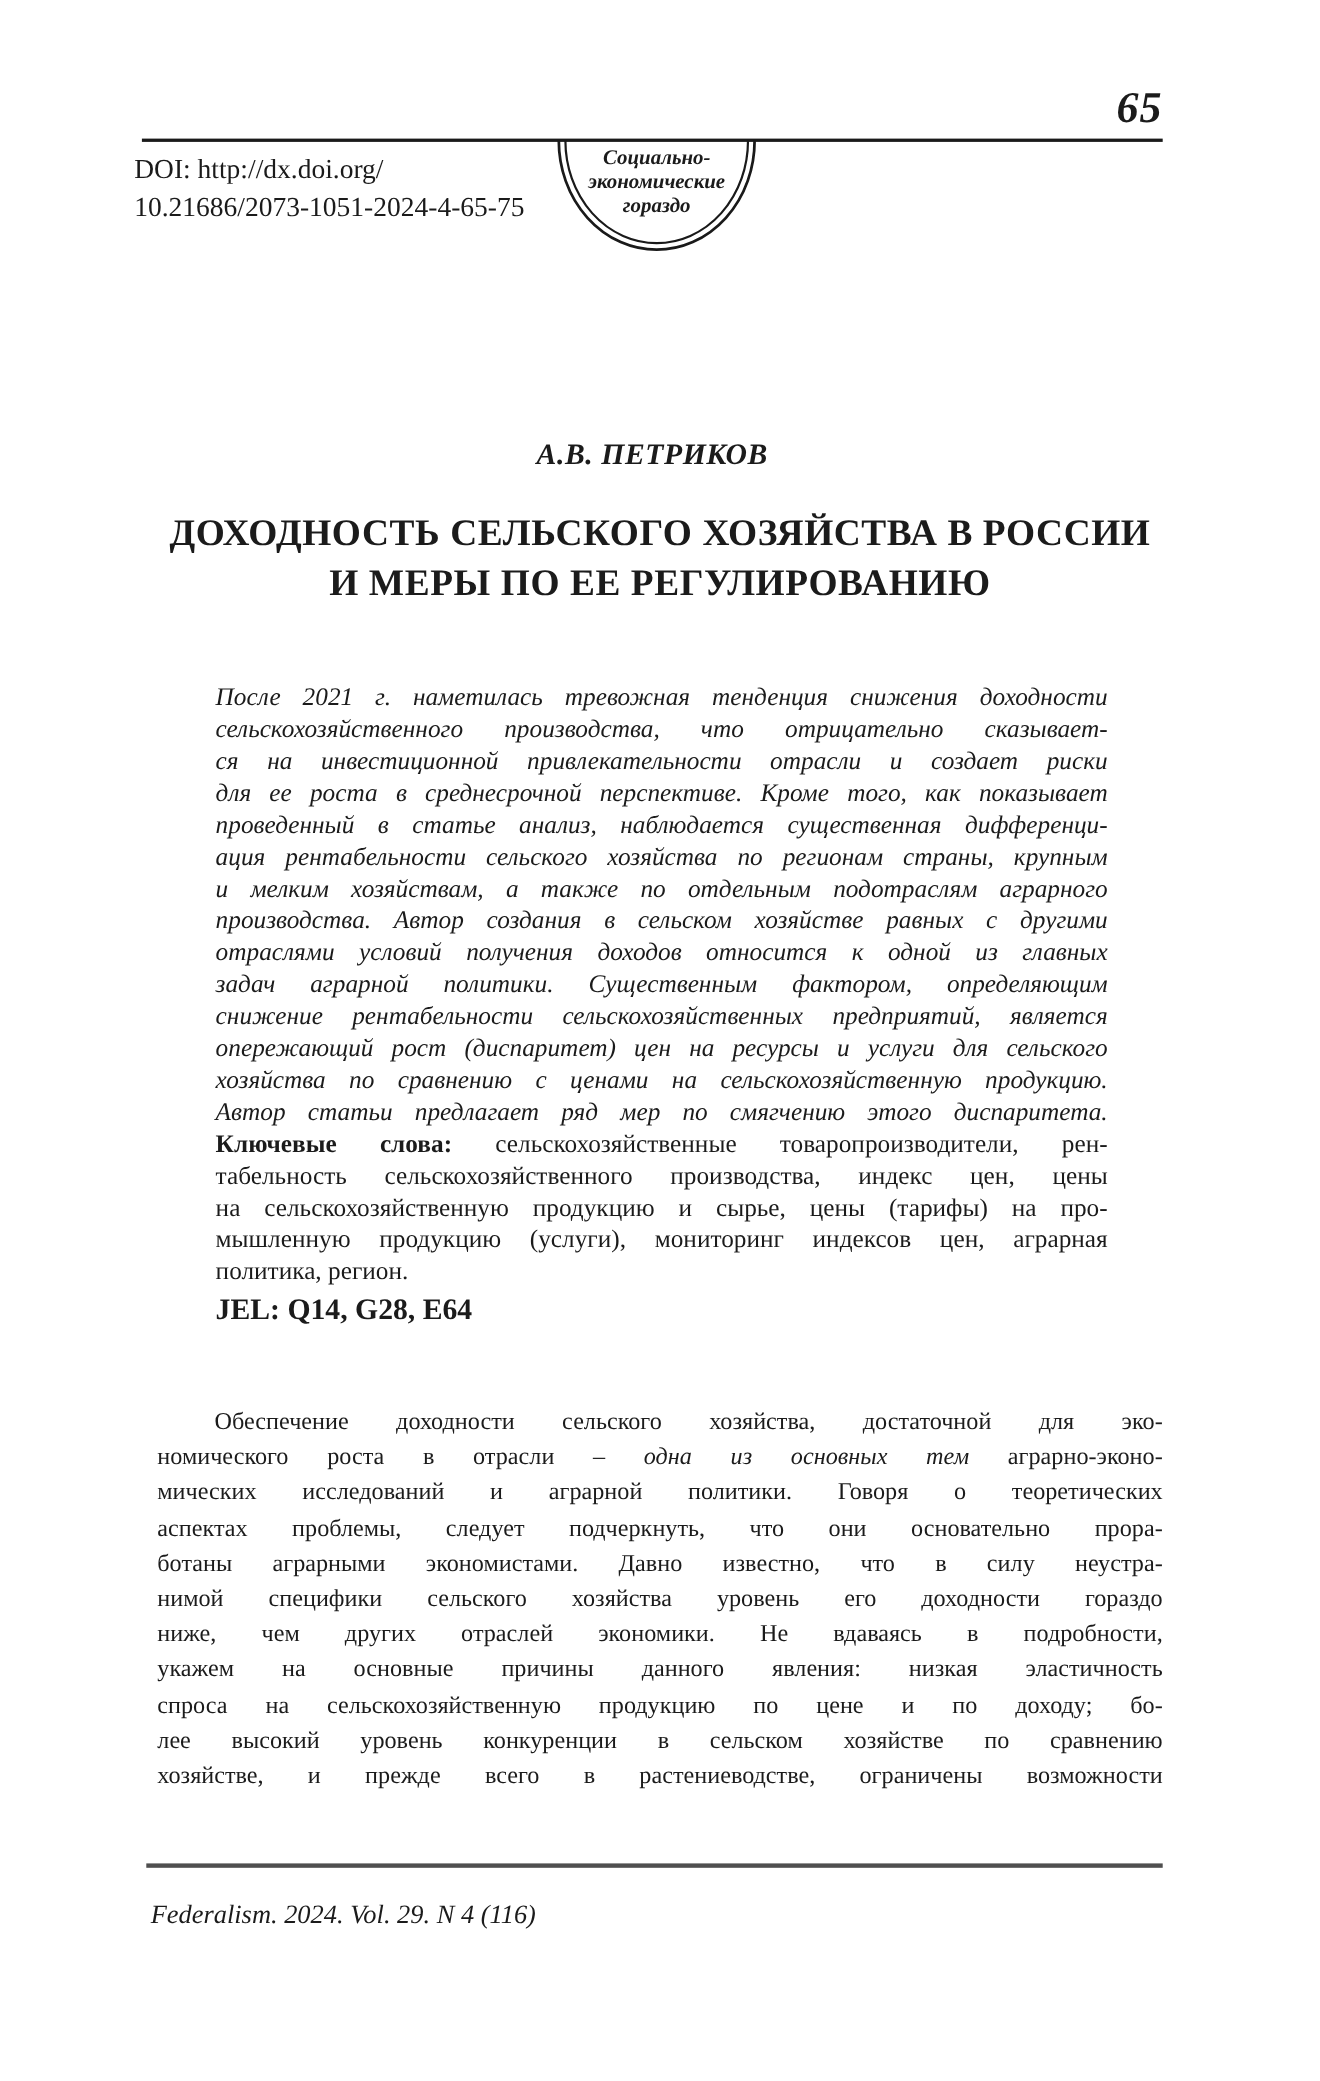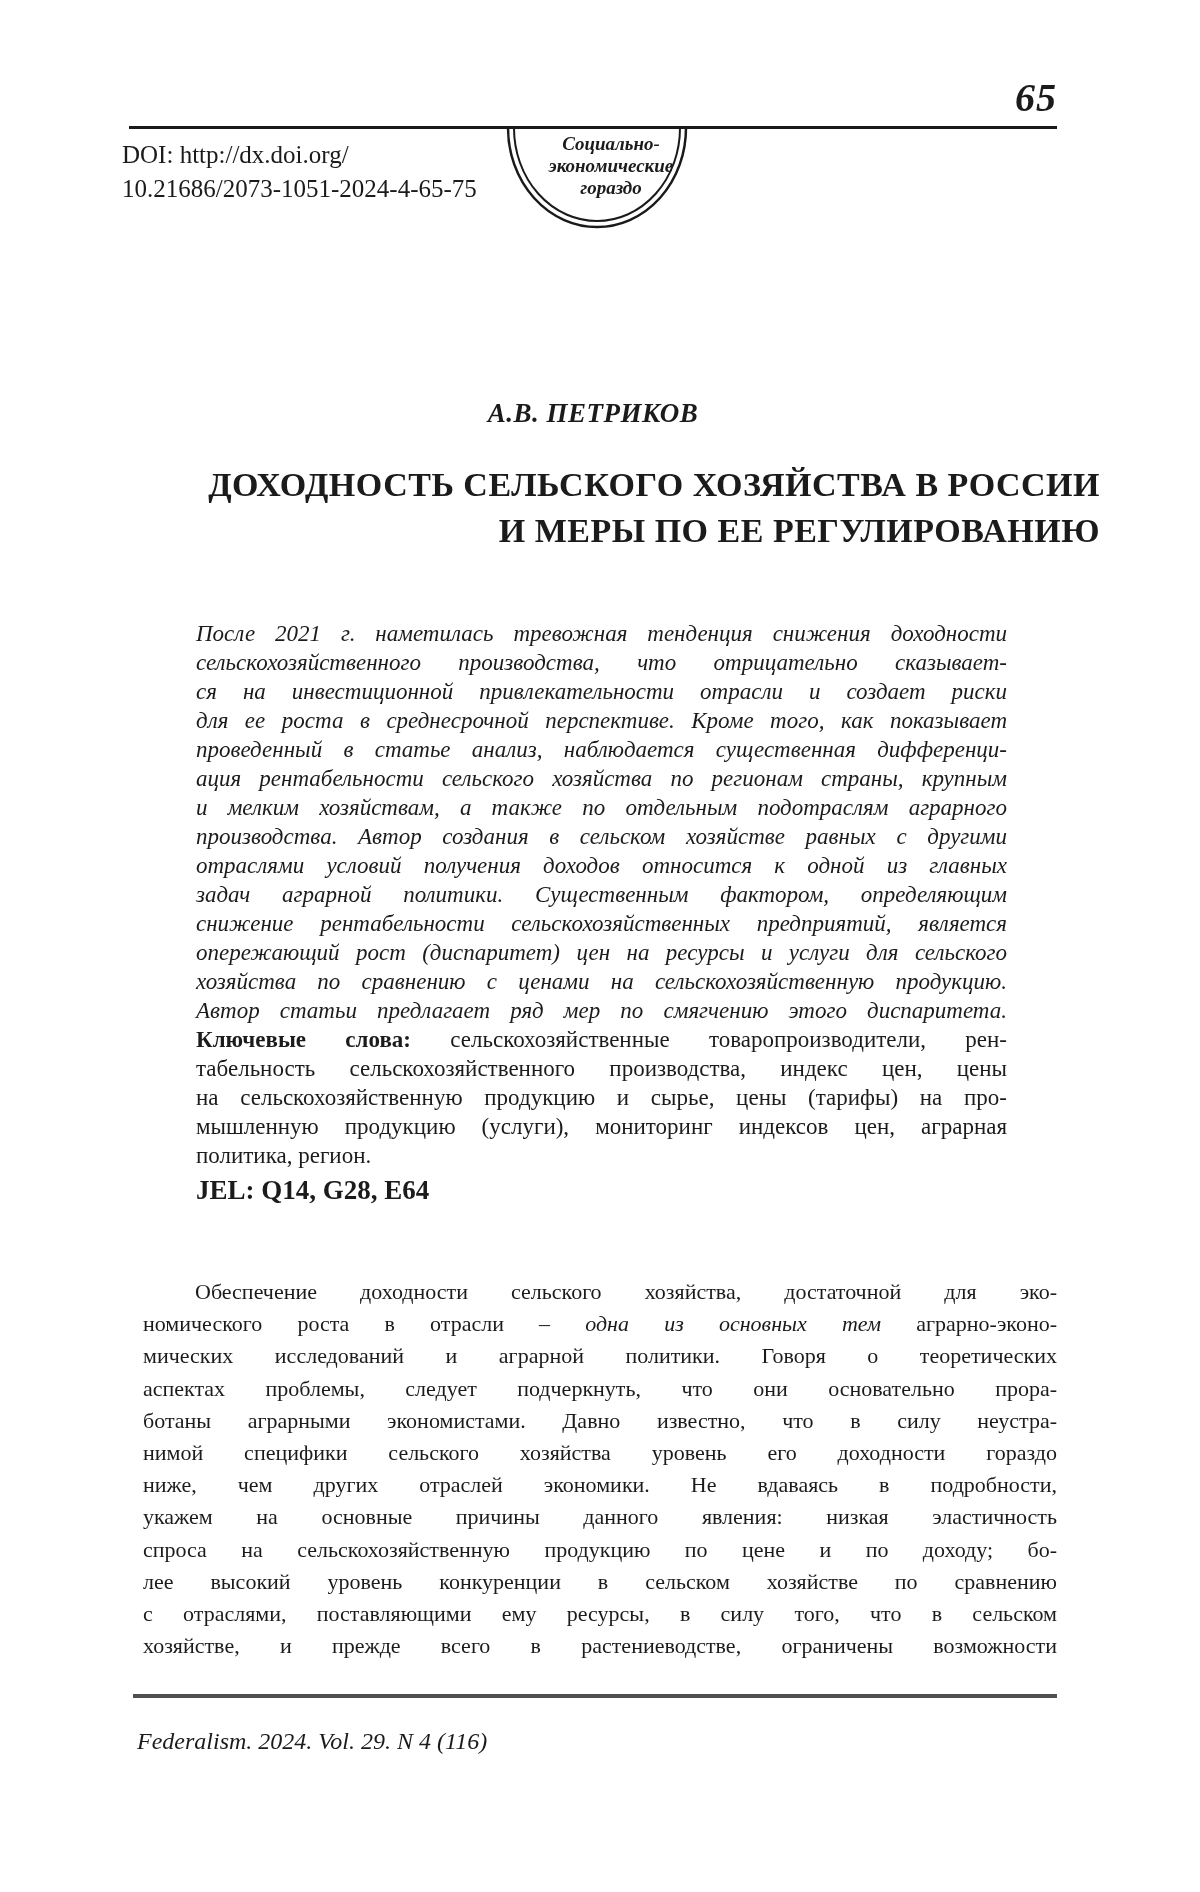--- a/index.html
+++ b/index.html
@@ -11,30 +11,30 @@
 
   .page-number {
     top:74px; left:857px; width:200px; text-align:right;
     font-size:40px; font-weight:bold; font-style:italic; letter-spacing:1px;
   }
   .top-rule { top:126px; left:129px; width:928px; height:3px; background:#1a1a1a; }
   .doi { top:138px; left:122px; font-size:25px; line-height:34px; white-space:nowrap; }
 
   .badge-svg { top:127px; left:505px; }
   .badge-text {
-    top:133px; left:519px; width:184px; text-align:center;
+    top:133px; left:505px; width:184px; text-align:center;
     font-size:19px; line-height:22px; font-weight:bold; font-style:italic;
   }
 
   .author {
     top:398px; left:129px; width:928px; text-align:center;
     font-size:27px; font-weight:bold; font-style:italic; letter-spacing:0.5px;
   }
   .title {
-    top:462px; left:100px; width:1000px; text-align:right;
+    top:462px; left:100px; width:1000px; text-align:center;
     font-size:34px; line-height:46px; font-weight:bold; letter-spacing:0.5px;
   }
 
   .annotation { top:619px; left:196px; width:811px; font-size:23px; line-height:29px; }
   .annotation .abstract { font-style:italic; }
   .jline { text-align:justify; text-align-last:justify; }
   .nojust { text-align-last:left; }
   .kw-label { font-weight:bold; }
   .jel { font-size:27px; margin-top:6px;font-weight:bold; }
 
@@ -108,20 +108,19 @@
   <div class="jline"><span>номического роста в отрасли – </span><span class="ital">одна из основных тем</span><span> аграрно-эконо-</span></div>
   <div>
       <div class="jline">мических исследований и аграрной политики. Говоря о теоретических</div>
       <div class="jline">аспектах проблемы, следует подчеркнуть, что они основательно прора-</div>
       <div class="jline">ботаны аграрными экономистами. Давно известно, что в силу неустра-</div>
       <div class="jline">нимой специфики сельского хозяйства уровень его доходности гораздо</div>
       <div class="jline">ниже, чем других отраслей экономики. Не вдаваясь в подробности,</div>
       <div class="jline">укажем на основные причины данного явления: низкая эластичность</div>
       <div class="jline">спроса на сельскохозяйственную продукцию по цене и по доходу; бо-</div>
       <div class="jline">лее высокий уровень конкуренции в сельском хозяйстве по сравнению</div>
-      <div class="jline">с отраслями, поставляющими ему ресурсы, в силу того, что в сельском</div>
       <div class="jline">хозяйстве, и прежде всего в растениеводстве, ограничены возможности</div>
     </div>
 </div>
 
 <div class="abs bottom-rule"></div>
 
 <div class="abs footer">Federalism. 2024. Vol. 29. N 4 (116)</div>
 
 </body></html>

